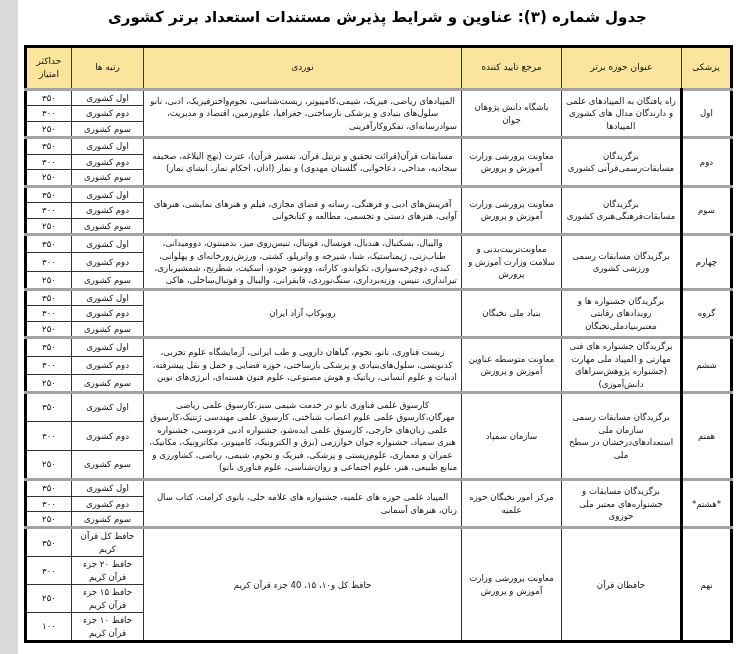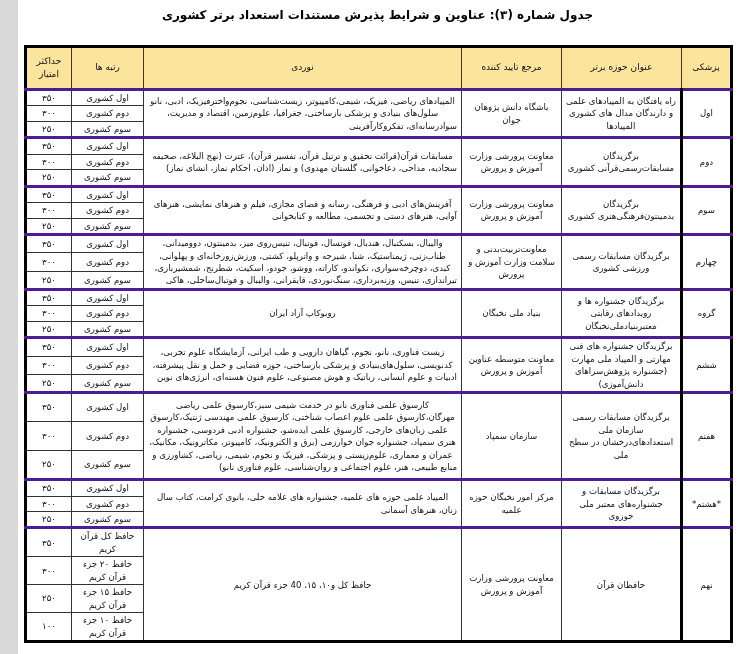--- a/index.html
+++ b/index.html
@@ -3,38 +3,38 @@
 <meta charset="utf-8">
 <style>
   html, body { margin: 0; padding: 0; }
   body {
     width: 755px; height: 654px; background: #ffffff; overflow: hidden;
     font-family: "DejaVu Sans", sans-serif; direction: rtl; position: relative;
   }
   .left-strip { position: absolute; left: 0; top: 0; width: 18px; height: 654px; background: #d9d9d9; }
   .title {
     position: absolute; top: 8px; left: 0; width: 755px; text-align: center;
-    font-weight: bold; font-size: 12px; color: #000; letter-spacing: 0;
+    font-weight: bold; font-size: 15px; color: #000; letter-spacing: 0;
   }
   table.main {
     position: absolute; top: 45px; left: 24px; width: 706px;
     border-collapse: collapse; table-layout: fixed; direction: rtl;
     border: 3px solid #000;
   }
   table.main td, table.main th {
     border: 1px solid #333; font-size: 8.6px; line-height: 1.45;
     text-align: center; vertical-align: middle; padding: 1px 4px; color: #111;
     font-weight: normal;
   }
   table.main th { background: #fbe49b; height: 38px; font-size: 9px; }
   td.group { border-left: 3px solid #000 !important; }
   td.group, th.group { border-left: 3px solid #000; }
   td.examples { text-align: justify; text-align-last: right; padding: 3px 7px; }
   td.examples.center { text-align: center; text-align-last: center; }
-  tr.gstart td { border-top: 3px solid #4c1d95; }
+  tr.gstart td { border-top: 3px solid #a3a3a3; }
   td.rank { font-size: 8.6px; }
   td.score { font-size: 8.6px; }
 </style>
 </head>
 <body>
 
 <div class="left-strip"></div>
 
 <div class="title">جدول شماره (۳): عناوین و شرایط پذیرش مستندات استعداد برتر کشوری</div>
 
@@ -85,21 +85,21 @@
       <tr style="height: 14.5px;">
         <td class="rank">دوم کشوری</td>
         <td class="score">۳۰۰</td>
       </tr>
       <tr style="height: 14.5px;">
         <td class="rank">سوم کشوری</td>
         <td class="score">۲۵۰</td>
       </tr>
       <tr class="gstart" style="height: 14.5px;">
         <td rowspan="3" class="group">سوم</td>
-        <td rowspan="3">برگزیدگان بدمینتون‌فرهنگی‌هنری کشوری</td>
+        <td rowspan="3">برگزیدگان مسابقات‌فرهنگی‌هنری کشوری</td>
         <td rowspan="3">معاونت پرورشی وزارت آموزش و پرورش</td>
         <td rowspan="3" class="examples">آفرینش‌های ادبی و فرهنگی، رسانه و فضای مجازی، فیلم و هنرهای نمایشی، هنرهای آوایی، هنرهای دستی و تجسمی، مطالعه و کتابخوانی</td>
         <td class="rank">اول کشوری</td>
         <td class="score">۳۵۰</td>
       </tr>
       <tr style="height: 14.5px;">
         <td class="rank">دوم کشوری</td>
         <td class="score">۳۰۰</td>
       </tr>
       <tr style="height: 14.5px;">

